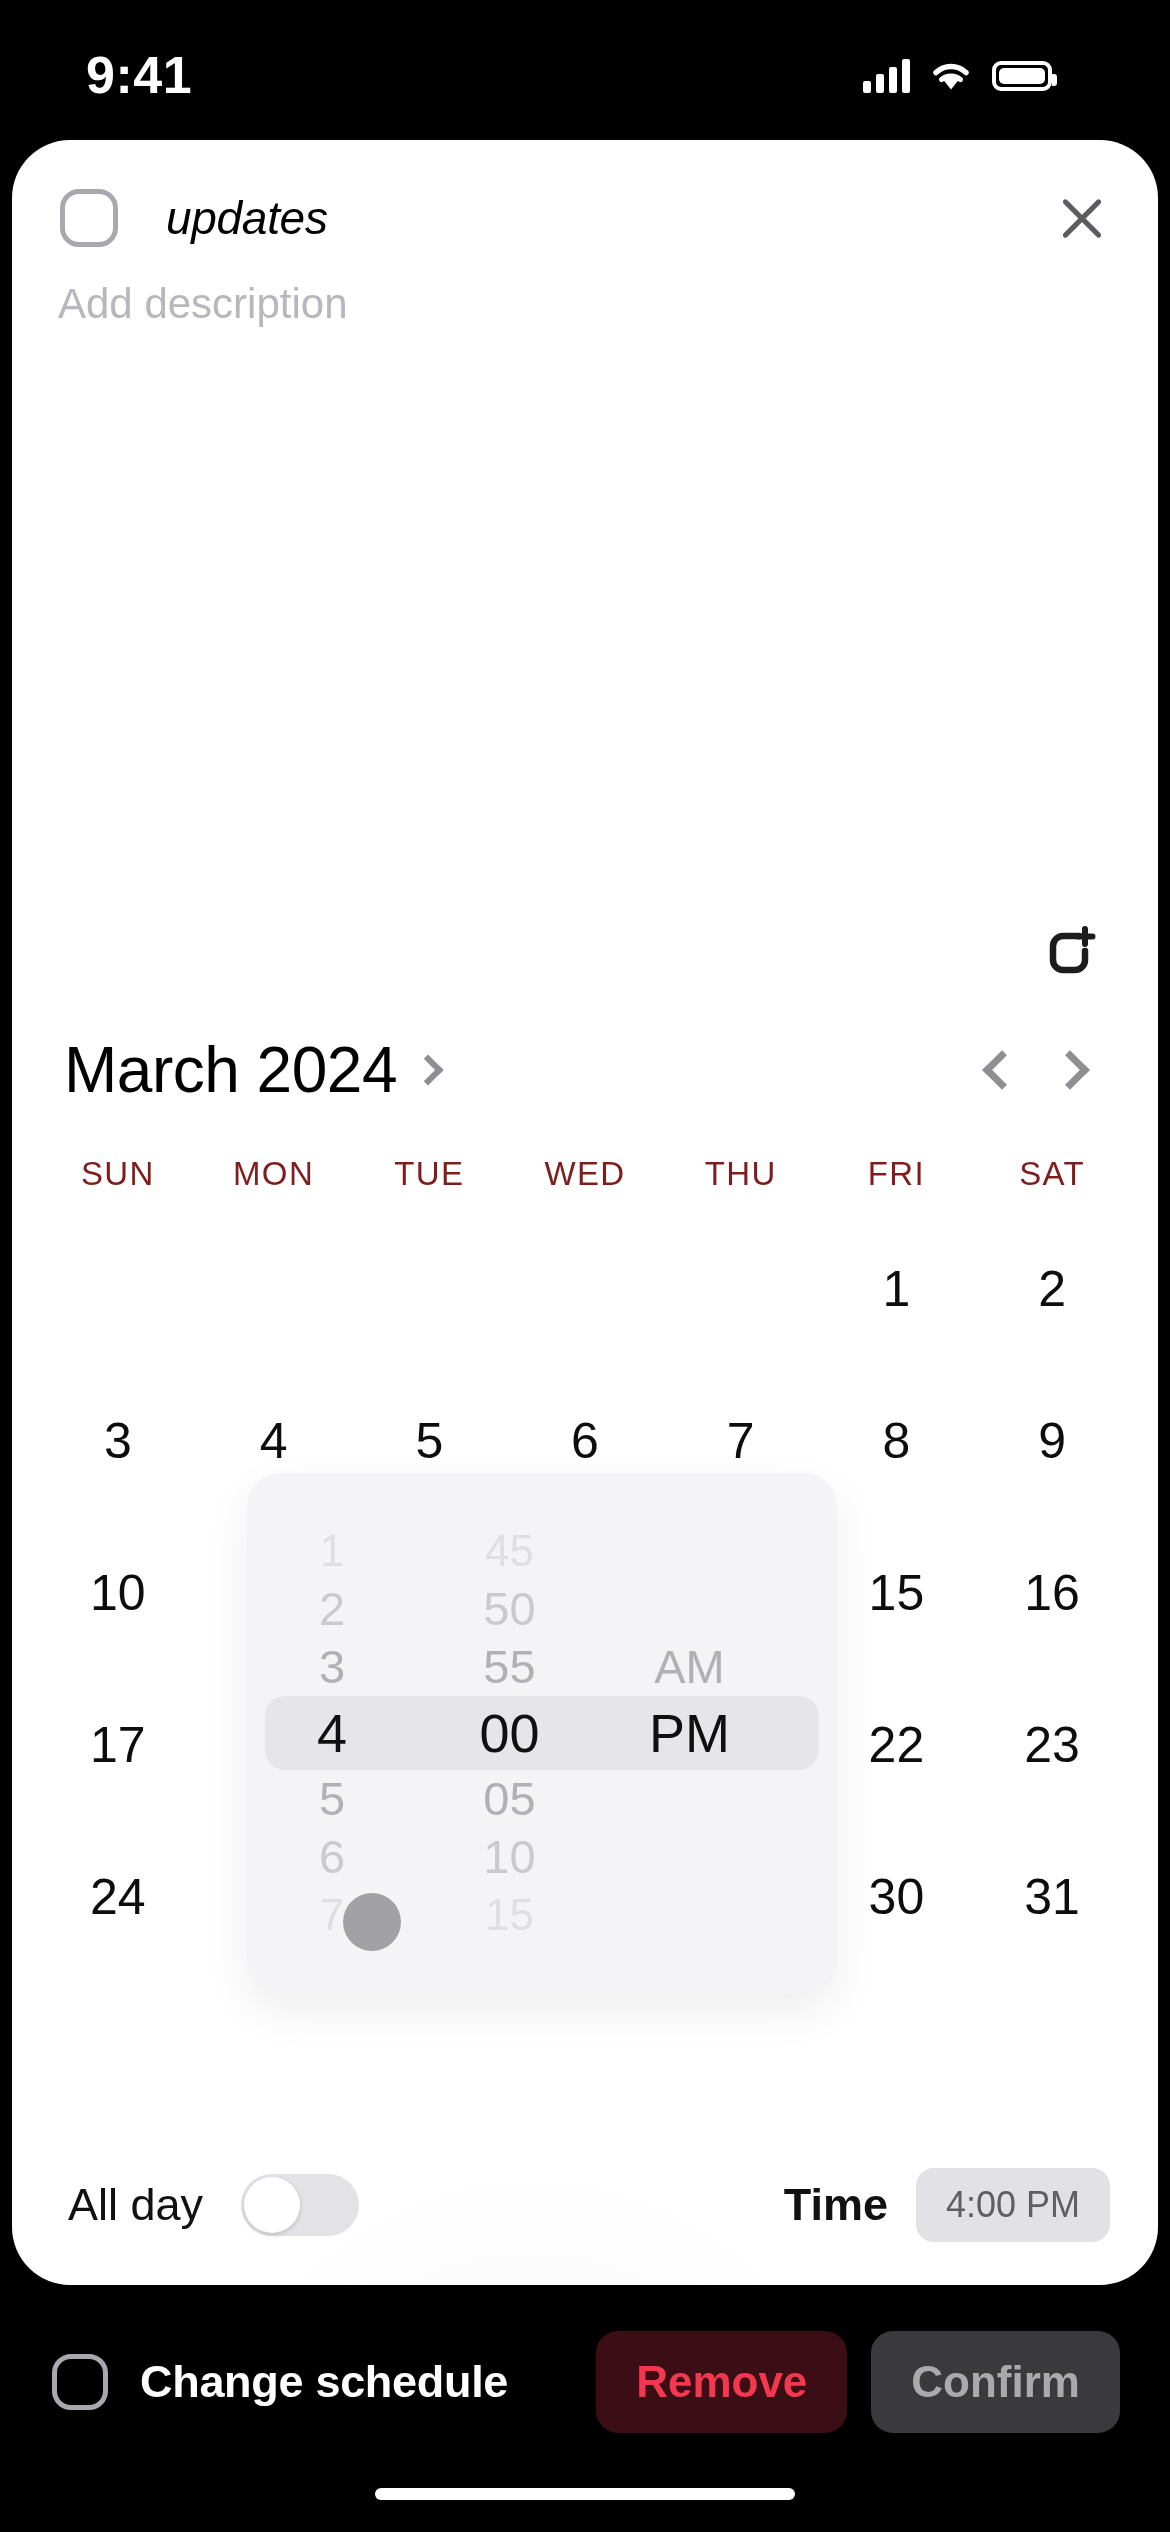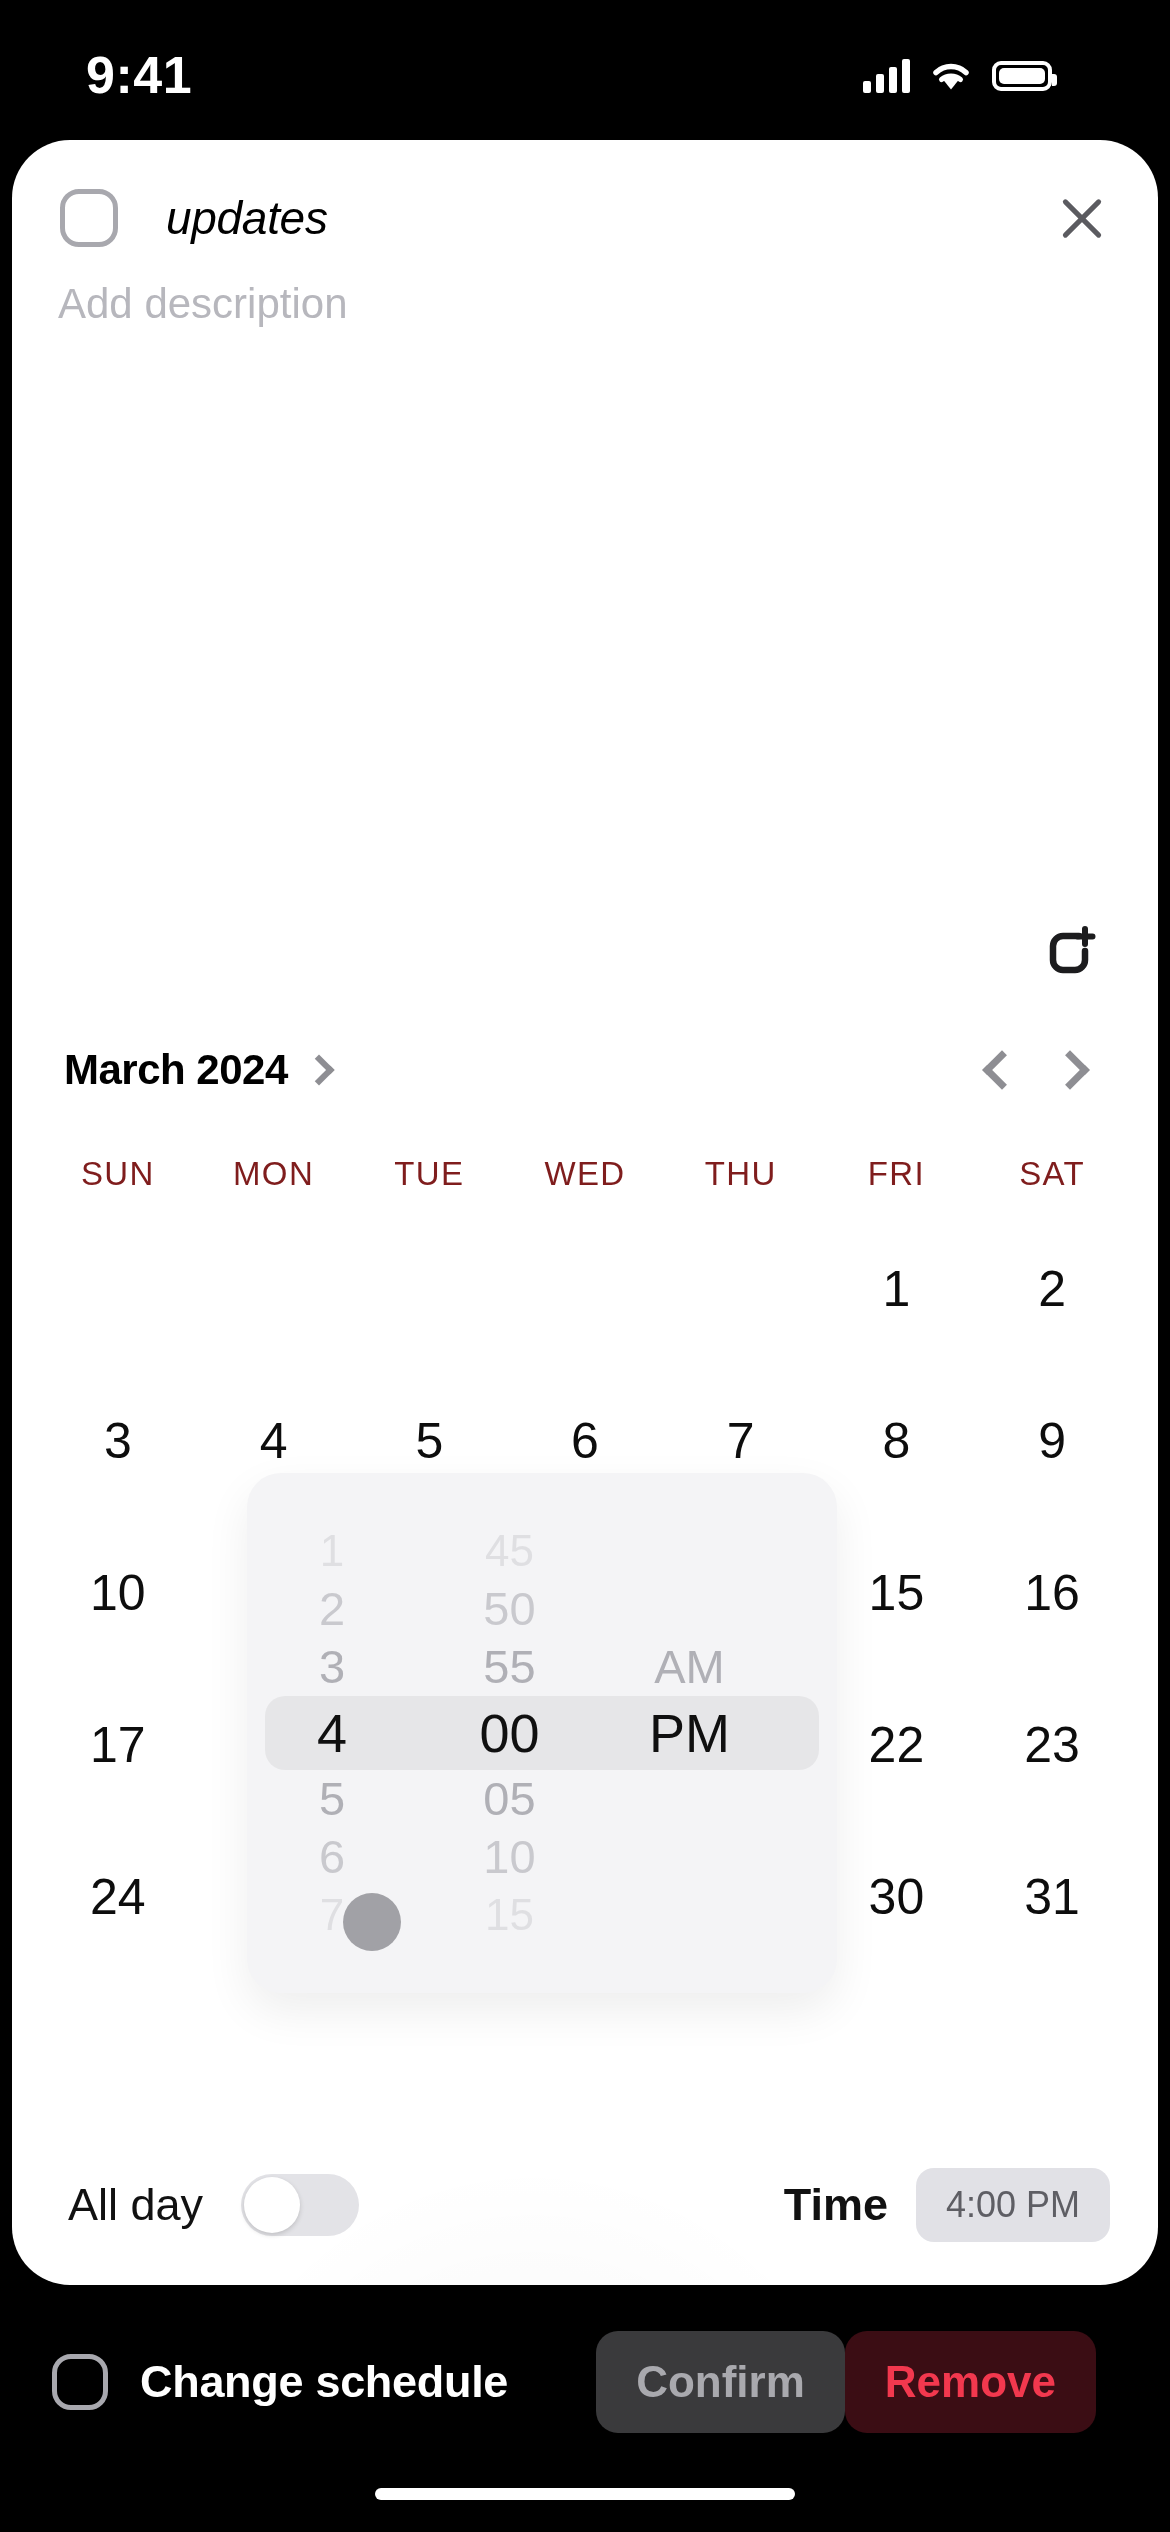--- a/index.html
+++ b/index.html
@@ -61,21 +61,21 @@
   .spacer { flex:1 1 auto; }
 
   .repeatrow { display:flex; justify-content:flex-end; padding:0 58px 0 0; height:130px; align-items:center;}
   .repeat-icon { width:62px; height:62px; position:relative; }
 
   
   .calwrap { position:relative; padding:0 0 0 0; }
   .monthrow {
     display:flex; align-items:center; padding:0 46px 0 52px; height:106px;
   }
-  .monthlabel { font-size:42px; font-weight:700; color:#000; letter-spacing:-0.5px; }
+  .monthlabel { font-size:64px; font-weight:400; color:#000; letter-spacing:-0.5px; }
   .chev {
     display:inline-block; width:22px; height:22px; margin-left:20px;
     border-right:6px solid #8e8e93; border-top:6px solid #8e8e93;
     transform:rotate(45deg);
   }
   .navspace { flex:1 1 auto; }
   .nav { width:76px; height:76px; display:flex; align-items:center; justify-content:center; cursor:pointer;}
   .nav span { display:block; width:28px; height:28px; border-right:7px solid #8e8e93; border-top:7px solid #8e8e93;}
   .nav.prev span { transform:rotate(-135deg); margin-left:8px;}
   .nav.next span { transform:rotate(45deg); margin-right:8px;}
@@ -321,18 +321,18 @@
       </div>
 
     </div>
   </div>
   <div class="touchdot"></div>
 
   <div class="actionbar">
     <span class="abox"></span>
     <span class="alabel">Change schedule</span>
     <span class="aspace"></span>
+    <span class="btn remove">Remove</span>
     <span class="btn confirm">Confirm</span>
-    <span class="btn remove">Remove</span>
   </div>
 
   <div class="homebar"></div>
 </div>
 
 </body></html>

